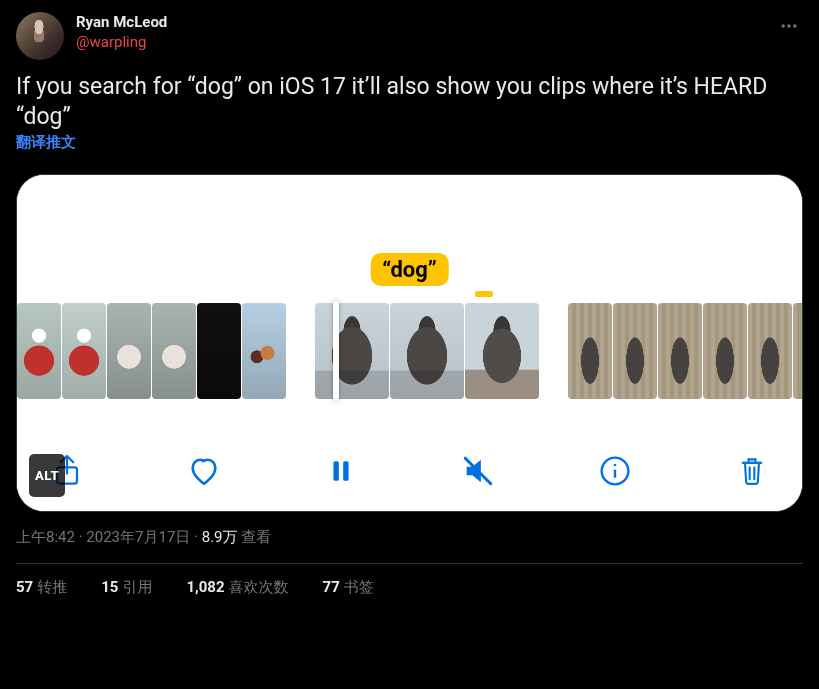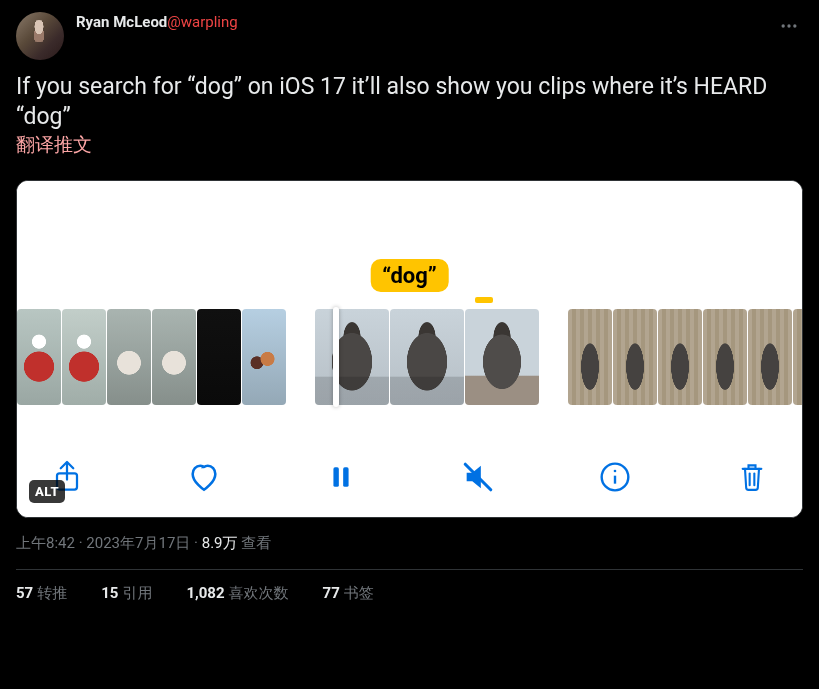--- a/index.html
+++ b/index.html
@@ -31,21 +31,21 @@
   }
   .avatar::after {
     content: "";
     position: absolute;
     top: 8px; left: 14px;
     width: 18px; height: 22px;
     background: radial-gradient(ellipse at 50% 30%, #d9c5b5 35%, rgba(0,0,0,0) 36%),
                 radial-gradient(ellipse at 50% 70%, #9a7a6a 40%, rgba(0,0,0,0) 41%);
     border-radius: 50% 50% 40% 40%;
   }
-  .name-col { display: flex; flex-direction: row; }
+  .name-col { display: flex; flex-direction: column; }
   .display-name {
     font-size: 15px;
     font-weight: 700;
     color: #e7e9ea;
     line-height: 20px;
   }
   .handle {
     font-size: 15px;
     color: #ef4444;
     line-height: 20px;
@@ -55,28 +55,29 @@
     color: #71767b;
     padding: 4px;
   }
   .tweet-text {
     font-size: 23px;
     line-height: 30px;
     color: #e7e9ea;
     margin-bottom: 0;
   }
   .translate-link {
-    font-size: 19px;
-    color: #fca5a5;
+    font-size: 15px;
+    color: #3b82f6;
     margin-bottom: 12px;
     display: inline-block;
+    font-weight: bold;
   }
   .media-card {
     border: 1px solid #2f3336;
-    border-radius: 12px;
+    border-radius: 28px;
     overflow: hidden;
     background: #fff;
     position: relative;
     margin-top: 10px;
   }
   .media-inner {
     background: #fff;
     height: 336px;
     position: relative;
     display: flex;
@@ -199,21 +200,21 @@
     width: 40px; height: 40px;
   }
   .alt-badge {
     position: absolute;
     left: 12px;
     bottom: 14px;
     background: rgba(0,0,0,0.78);
     color: #fff;
     font-size: 13px;
     font-weight: 800;
-    padding: 4px 6px;
+    padding: 14px 6px;
     border-radius: 5px;
     letter-spacing: 0.5px;
   }
   .meta-row {
     margin-top: 16px;
     font-size: 15px;
     color: #71767b;
   }
   .meta-row .strong { color: #e7e9ea; font-weight: 400; }
   .divider {

